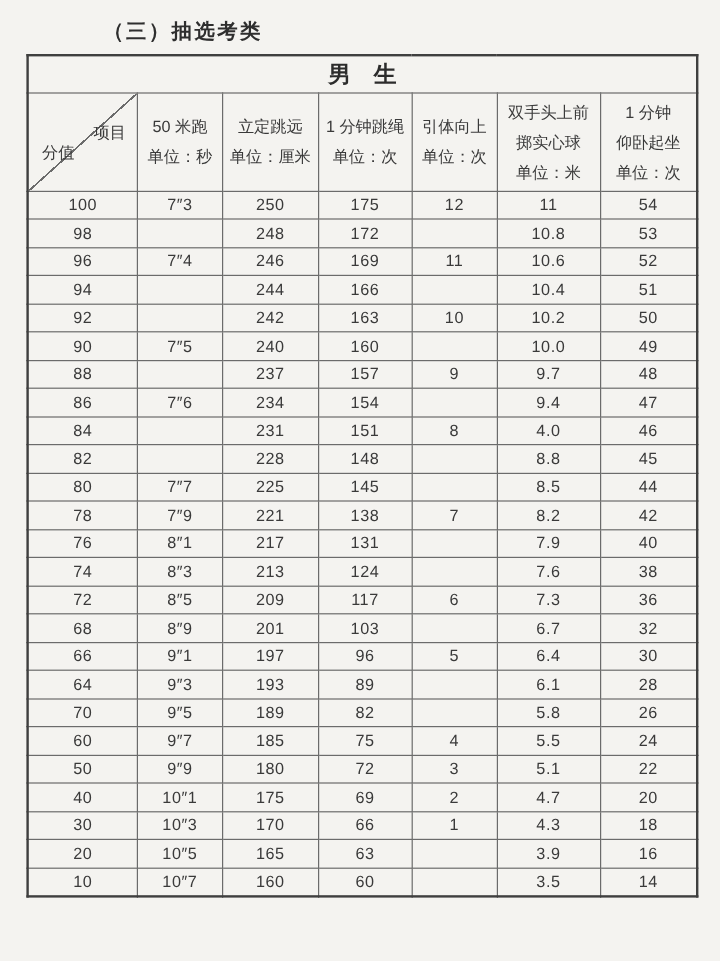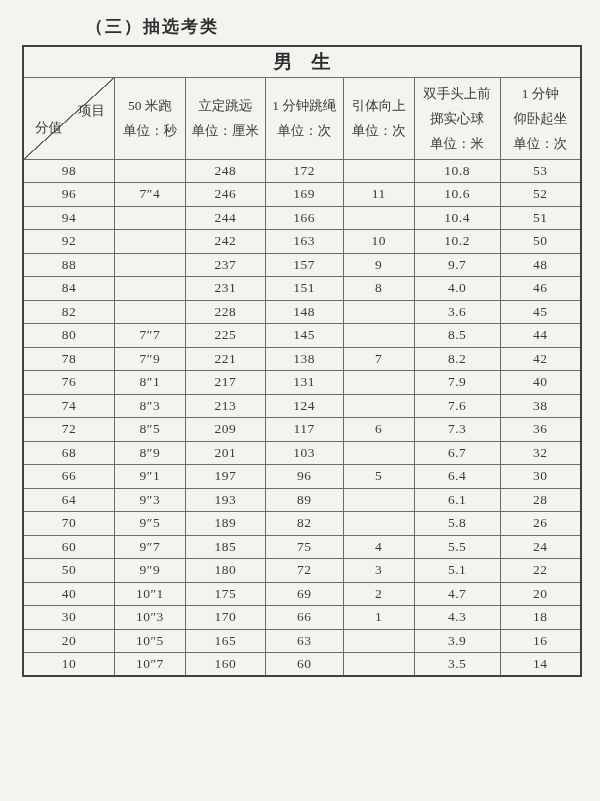--- a/index.html
+++ b/index.html
@@ -8,21 +8,21 @@
     --text: #3a3a3a;
     --page-bg: #f4f3f0;
   }
   * { margin: 0; padding: 0; box-sizing: border-box; }
   html, body { background: var(--page-bg); }
   .page {
     position: relative;
     width: 600px;
     height: 801px;
     background: var(--page-bg);
-    font-family: Liberation Serif, serif;
+    font-family: Liberation Sans, sans-serif;
     color: var(--text);
     overflow: hidden;
   }
   .section-title {
     position: absolute;
     left: 86px;
     top: 15px;
     font-size: 17px;
     font-weight: bold;
     letter-spacing: 2px;
@@ -143,20 +143,29 @@
           </th>
           <th>
             <div>1 分钟</div>
             <div>仰卧起坐</div>
             <div>单位：次</div>
           </th>
         </tr>
     </thead>
     <tbody id="table-body">
 
+    <tr>
+          <td>100</td>
+          <td>7″3</td>
+          <td>250</td>
+          <td>175</td>
+          <td>12</td>
+          <td>11</td>
+          <td>54</td>
+        </tr>
         <tr>
           <td>98</td>
           <td></td>
           <td>248</td>
           <td>172</td>
           <td></td>
           <td>10.8</td>
           <td>53</td>
         </tr>
         <tr>
@@ -180,44 +189,62 @@
         <tr>
           <td>92</td>
           <td></td>
           <td>242</td>
           <td>163</td>
           <td>10</td>
           <td>10.2</td>
           <td>50</td>
         </tr>
         <tr>
+          <td>90</td>
+          <td>7″5</td>
+          <td>240</td>
+          <td>160</td>
+          <td></td>
+          <td>10.0</td>
+          <td>49</td>
+        </tr>
+        <tr>
           <td>88</td>
           <td></td>
           <td>237</td>
           <td>157</td>
           <td>9</td>
           <td>9.7</td>
           <td>48</td>
         </tr>
         <tr>
+          <td>86</td>
+          <td>7″6</td>
+          <td>234</td>
+          <td>154</td>
+          <td></td>
+          <td>9.4</td>
+          <td>47</td>
+        </tr>
+        <tr>
           <td>84</td>
           <td></td>
           <td>231</td>
           <td>151</td>
           <td>8</td>
           <td>4.0</td>
           <td>46</td>
         </tr>
         <tr>
           <td>82</td>
           <td></td>
           <td>228</td>
           <td>148</td>
           <td></td>
-          <td>3.6</td>
+          <td>8.8</td>
           <td>45</td>
         </tr>
         <tr>
           <td>80</td>
           <td>7″7</td>
           <td>225</td>
           <td>145</td>
           <td></td>
           <td>8.5</td>
           <td>44</td>

